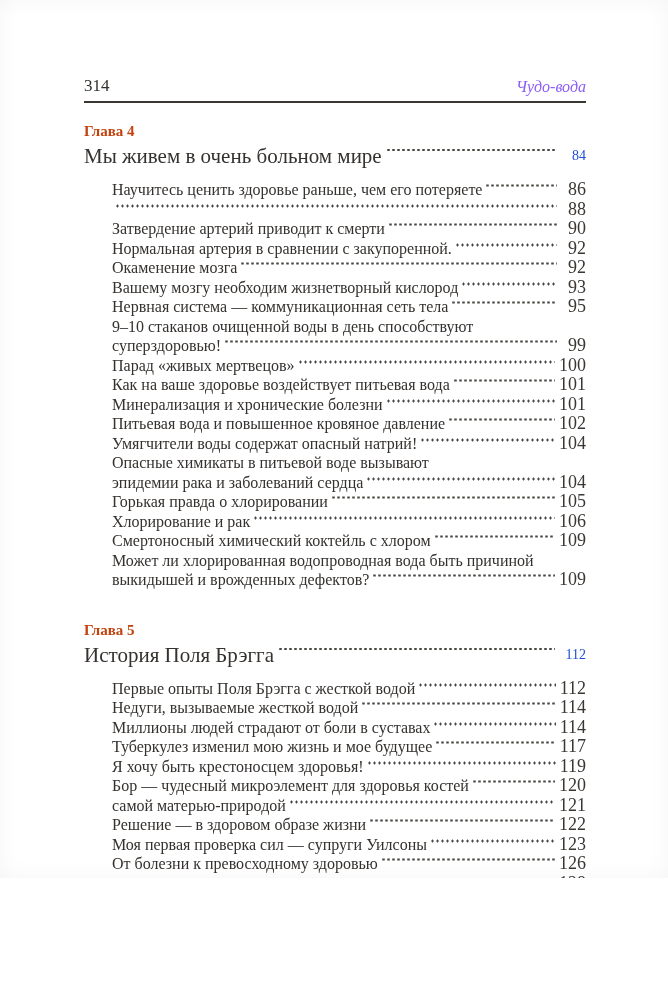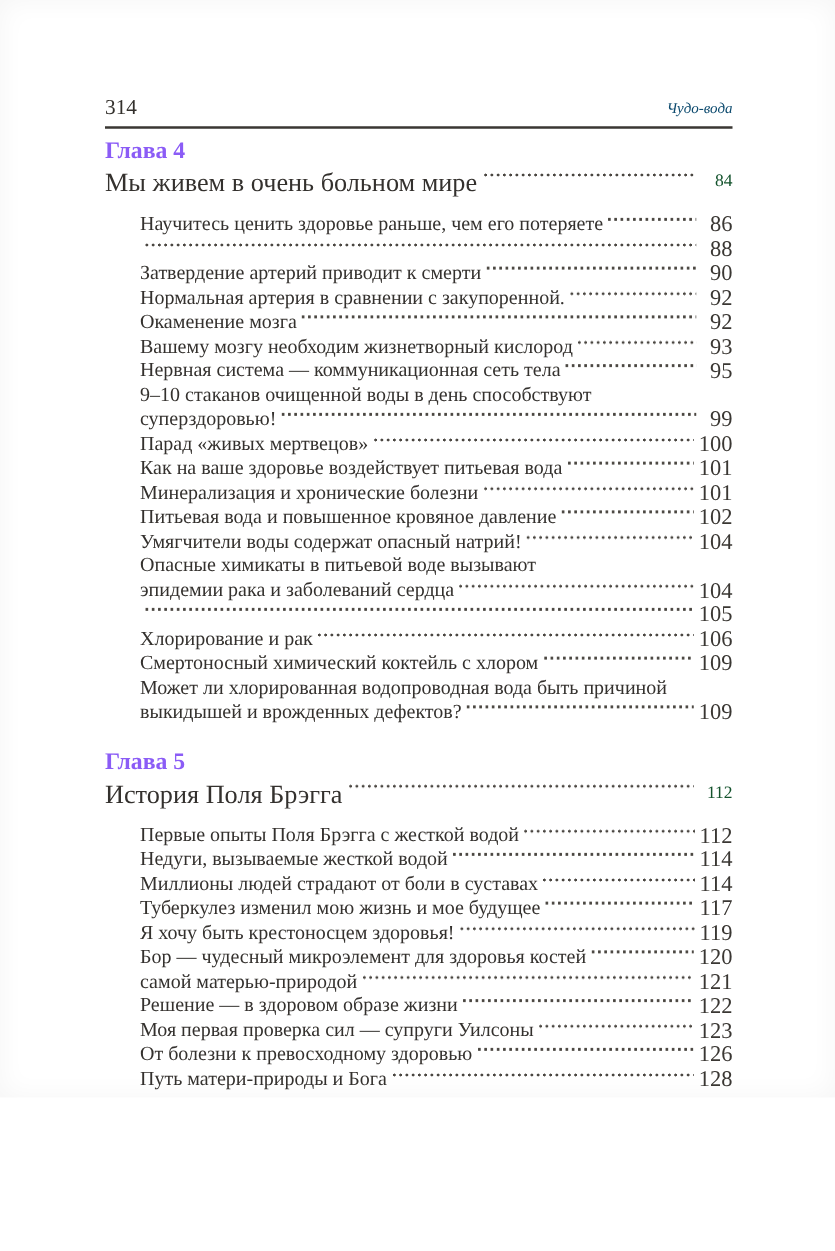--- a/index.html
+++ b/index.html
@@ -28,52 +28,52 @@
     padding-bottom: 5px;
     height: 20px;
   }
   .folio {
     font-size: 17px;
     line-height: 20px;
     color: #33302c;
   }
   .running-title {
     font-style: italic;
-    font-size: 12px;
+    font-size: 16px;
     line-height: 19px;
-    color: #0c4a6e;
+    color: #8b5cf6;
   }
   
   .chapter { margin: 0; }
   .chapter-label {
-    font-size: 19px;
+    font-size: 15px;
     font-weight: bold;
     line-height: 20px;
-    margin: 8px 0 3px 0;
-    color: #8b5cf6;
+    margin: 18px 0 3px 0;
+    color: #c2410c;
   }
   .chapter-title-row {
     display: flex;
     align-items: stretch;
     font-size: 21px;
     line-height: 24px;
     color: #34312e;
     white-space: nowrap;
   }
   .chapter-title-row .leader {
     margin-left: 4px;
     background-position: left bottom 6px;
   }
   .chapter-page {
     font-size: 14px;
     line-height: 24px;
     padding-left: 7px;
     min-width: 24px;
     text-align: right;
-    color: #14532d;
+    color: #1d4ed8;
   }
   
   .entries {
     list-style: none;
     margin: 12px 0 0 0;
     padding: 0 0 0 28px;
   }
   .entry { margin: 0; }
   .entry-line {
     display: flex;
@@ -220,20 +220,21 @@
           <li class="entry">
             <div class="wrap-line">Опасные химикаты в питьевой воде вызывают</div>
             <div class="entry-line">
               <span class="title">эпидемии рака и заболеваний сердца</span>
               <span class="leader"></span>
               <span class="entry-page">104</span>
             </div>
           </li>
           <li class="entry">
             <div class="entry-line">
+              <span class="title">Горькая правда о хлорировании</span>
               <span class="leader"></span>
               <span class="entry-page">105</span>
             </div>
           </li>
           <li class="entry">
             <div class="entry-line">
               <span class="title">Хлорирование и рак</span>
               <span class="leader"></span>
               <span class="entry-page">106</span>
             </div>

